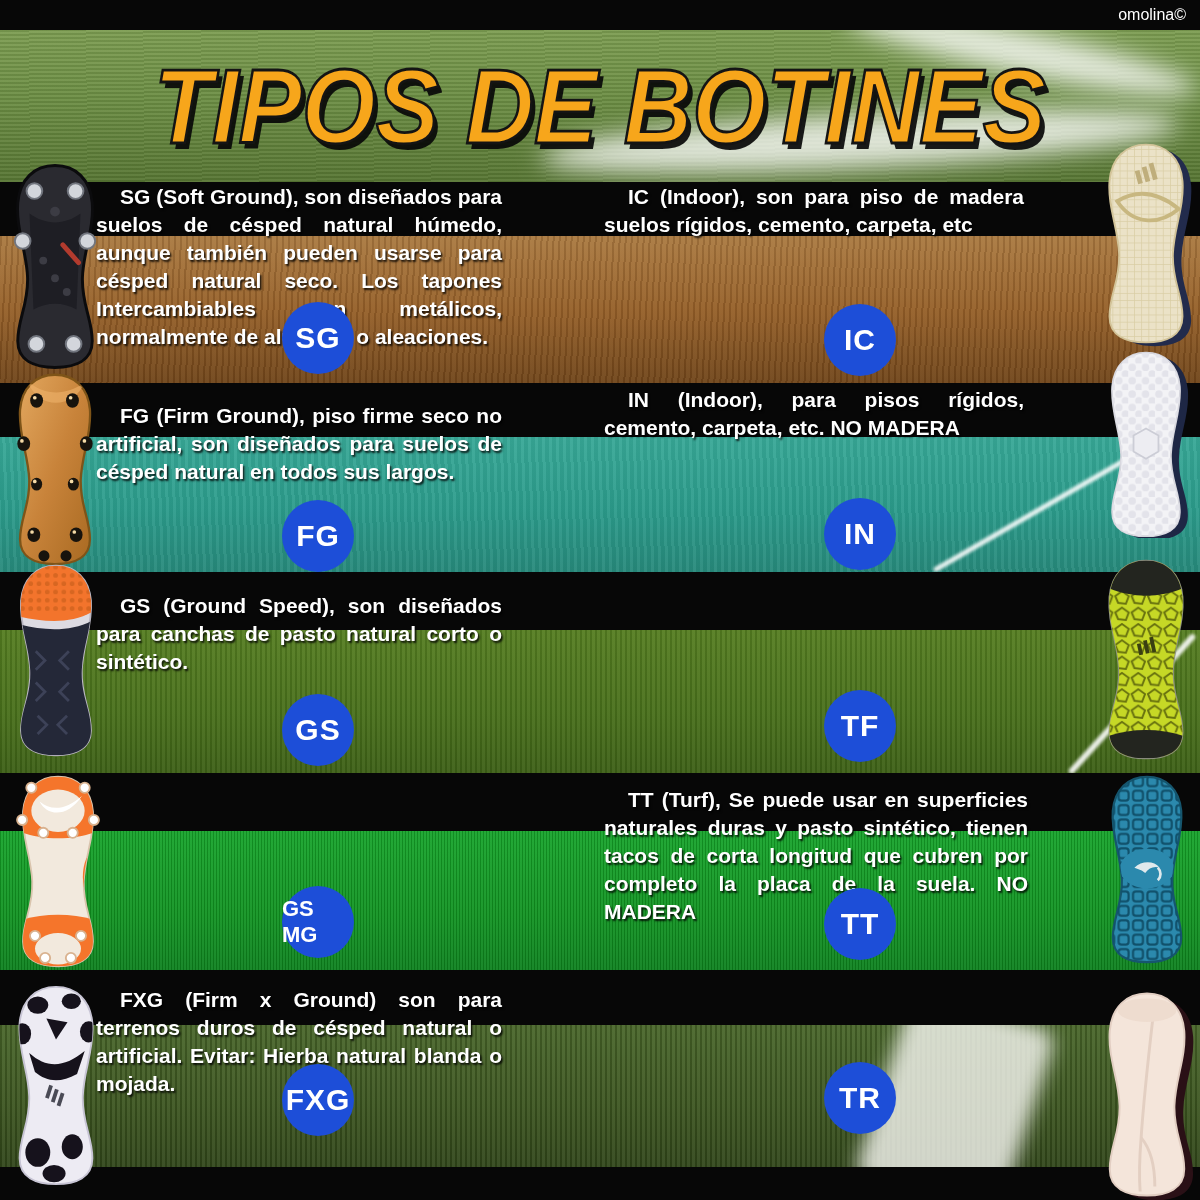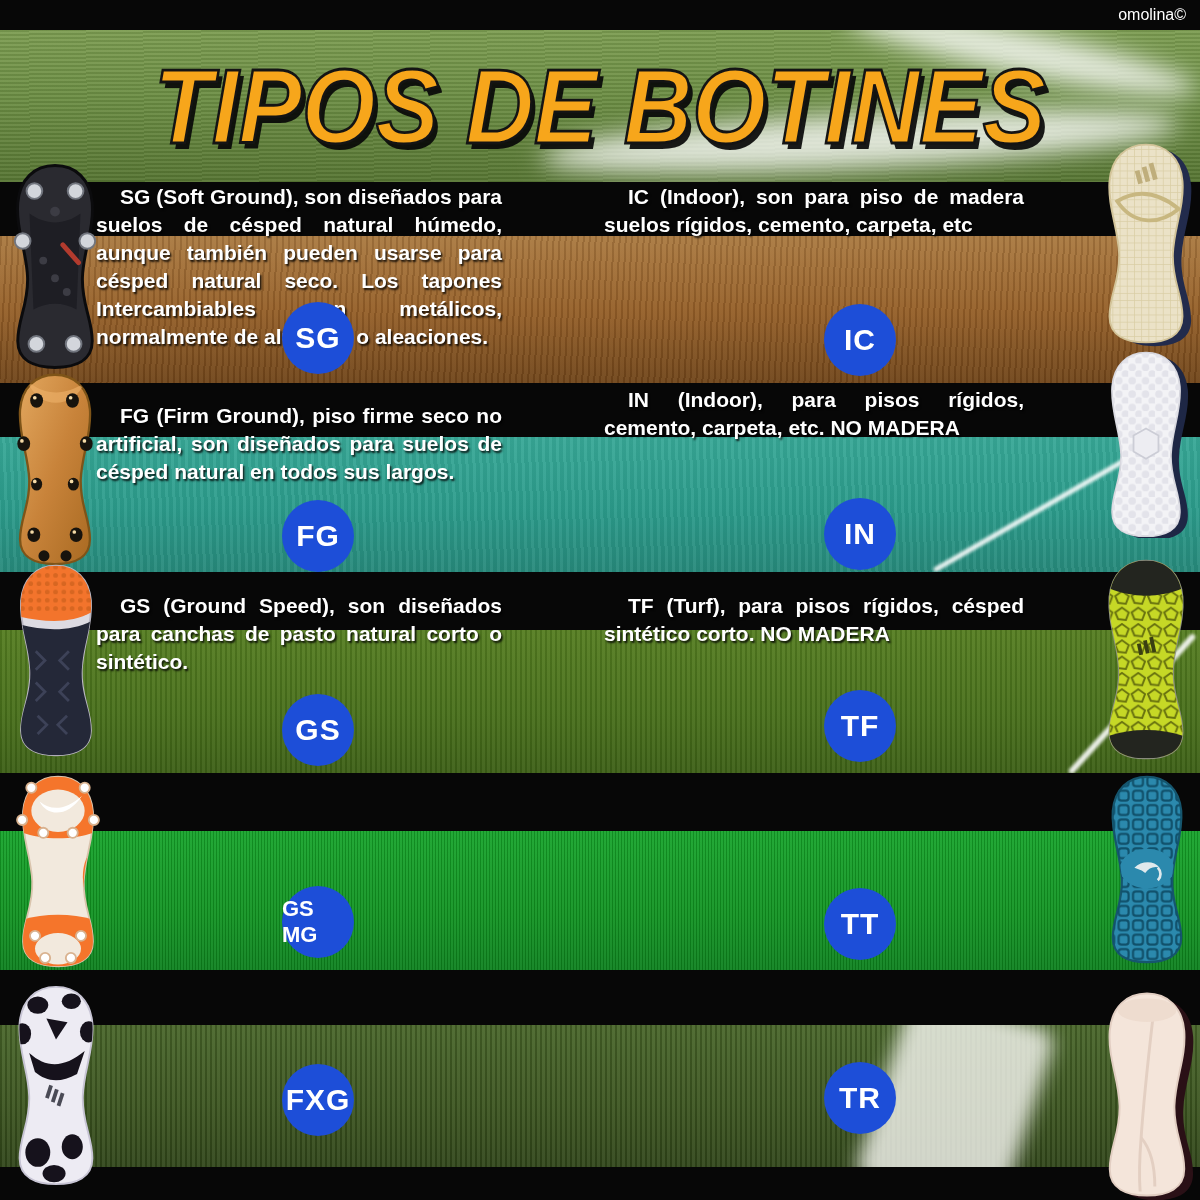--- a/index.html
+++ b/index.html
@@ -283,21 +283,22 @@
   </svg>
 
   <div class="title">TIPOS DE BOTINES</div>
   <div class="watermark">omolina©</div>
 
   <div class="desc" style="left:96px;top:183px;width:406px">SG (Soft Ground), son diseñados para suelos de césped natural húmedo, aunque también pueden usarse para césped natural seco. Los tapones Intercambiables son metálicos, normalmente de aluminio o aleaciones.</div>
   <div class="desc" style="left:604px;top:183px;width:420px">IC (Indoor), son para piso de madera suelos rígidos, cemento, carpeta, etc</div>
   <div class="desc" style="left:96px;top:402px;width:406px">FG (Firm Ground), piso firme seco no artificial, son diseñados para suelos de césped natural en todos sus largos.</div>
   <div class="desc" style="left:604px;top:386px;width:420px">IN (Indoor), para pisos rígidos, cemento, carpeta, etc.  NO MADERA</div>
   <div class="desc" style="left:96px;top:592px;width:406px">GS (Ground Speed), son diseñados para canchas de pasto natural corto o sintético.</div>
-  <div class="desc" style="left:604px;top:592px;width:420px">TF (Turf), para pisos rígidos, césped sintético corto. NO MADERA</div>
+  <div class="desc" style="left:604px;top:786px;width:424px">TT (Turf), Se puede usar en superficies naturales duras y pasto sintético, tienen tacos de corta longitud que cubren por completo la placa de la suela. NO MADERA</div>
+  <div class="desc" style="left:96px;top:986px;width:406px">FXG (Firm x Ground) son para terrenos duros de césped natural o artificial. Evitar: Hierba natural blanda o mojada.</div>
 
   <div class="badge" style="left:282px;top:302px">
       <span>SG</span>
     </div>
   <div class="badge" style="left:824px;top:304px">
       <span>IC</span>
     </div>
   <div class="badge" style="left:282px;top:500px">
       <span>FG</span>
     </div>

